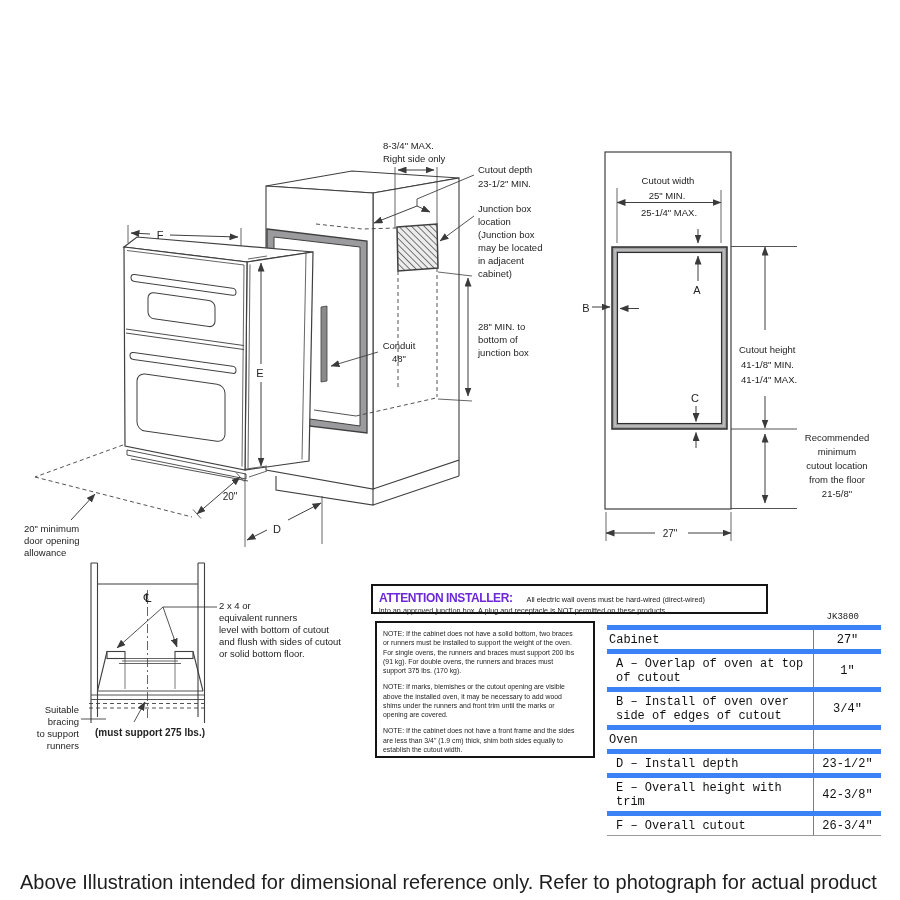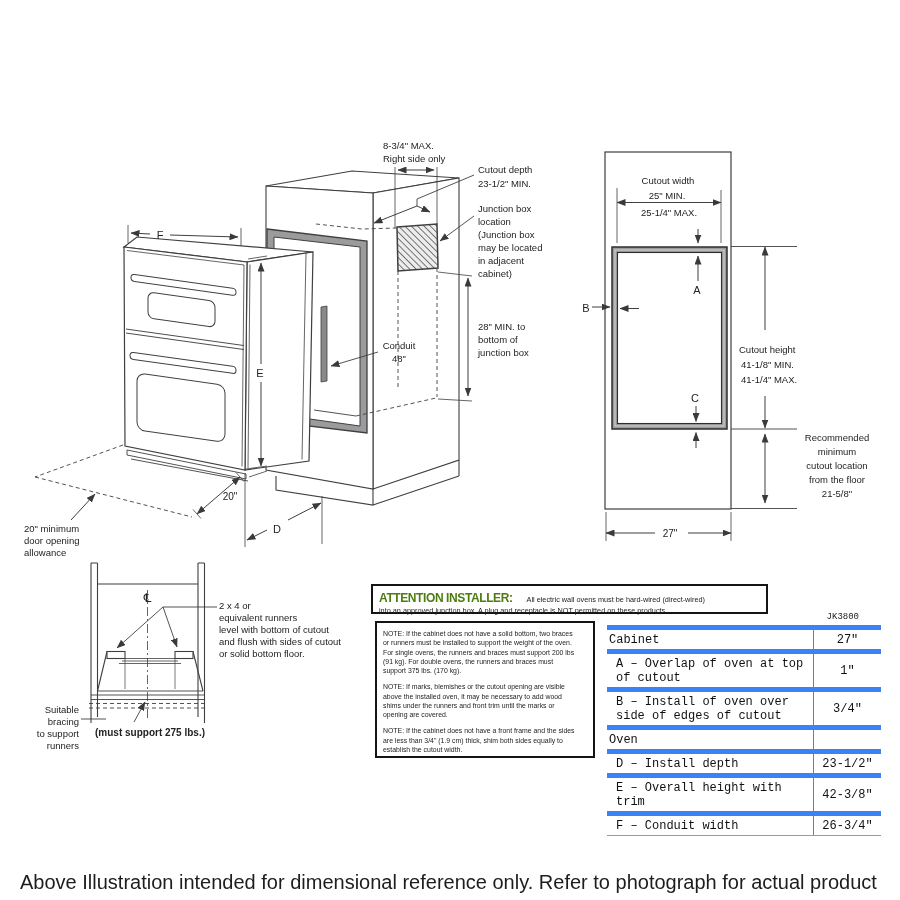--- a/index.html
+++ b/index.html
@@ -9,21 +9,21 @@
   svg text{fill:#232323;stroke:none;font-family:"Liberation Sans",sans-serif;}
   .lbl{font-size:9.5px;}
   .big{font-size:11px;}
   .mid{font-size:10px;}
   .cl{font-size:12px;font-family:"DejaVu Sans",sans-serif;}
   .bold{font-weight:bold;}
 
   .overlay{position:absolute;box-sizing:border-box;}
   #attention{left:371px;top:584px;width:397px;height:30px;border:2.5px solid #141414;
              padding:2px 5px 0 6px;white-space:nowrap;}
-  #attention .att-title{font-size:12px;font-weight:bold;letter-spacing:-0.4px;color:#4d7c0f;}
+  #attention .att-title{font-size:12px;font-weight:bold;letter-spacing:-0.4px;color:#6d28d9;}
   #attention .att-small{font-size:7.3px;margin-left:14px;}
   #attention .att-line2{font-size:7.3px;margin-top:0px;}
 
   #notebox{left:375px;top:621px;width:220px;height:137px;border:2px solid #141414;
            padding:6px 16px 4px 6px;font-size:6.9px;line-height:1.34;color:#1c1c1c;}
   #notebox p{margin:0 0 7px 0;}
 
   #spec{left:607px;top:612px;width:274px;font-family:Liberation Mono, monospace;}
   #spec .model{font-size:9px;color:#1c1c1c;text-align:right;padding-right:22px;margin-bottom:3px;}
   #spec table{border-collapse:collapse;width:100%;table-layout:fixed;}
@@ -264,21 +264,21 @@
           </tr>
     <tr class="sub">
       <td class="l">D – Install depth</td>
       <td class="v">23-1/2"</td>
           </tr>
     <tr class="sub">
       <td class="l">E –  Overall height with trim</td>
       <td class="v">42-3/8"</td>
           </tr>
     <tr class="sub">
-      <td class="l">F  – Conduit width</td>
+      <td class="l">F  – Overall cutout</td>
       <td class="v">26-3/4"</td>
           </tr>
   </tbody>
       </table>
 </div>
 
 <div id="footer" class="overlay">Above Illustration intended for dimensional reference only. Refer to photograph for actual product appearance.</div>
 
 </div>
 

